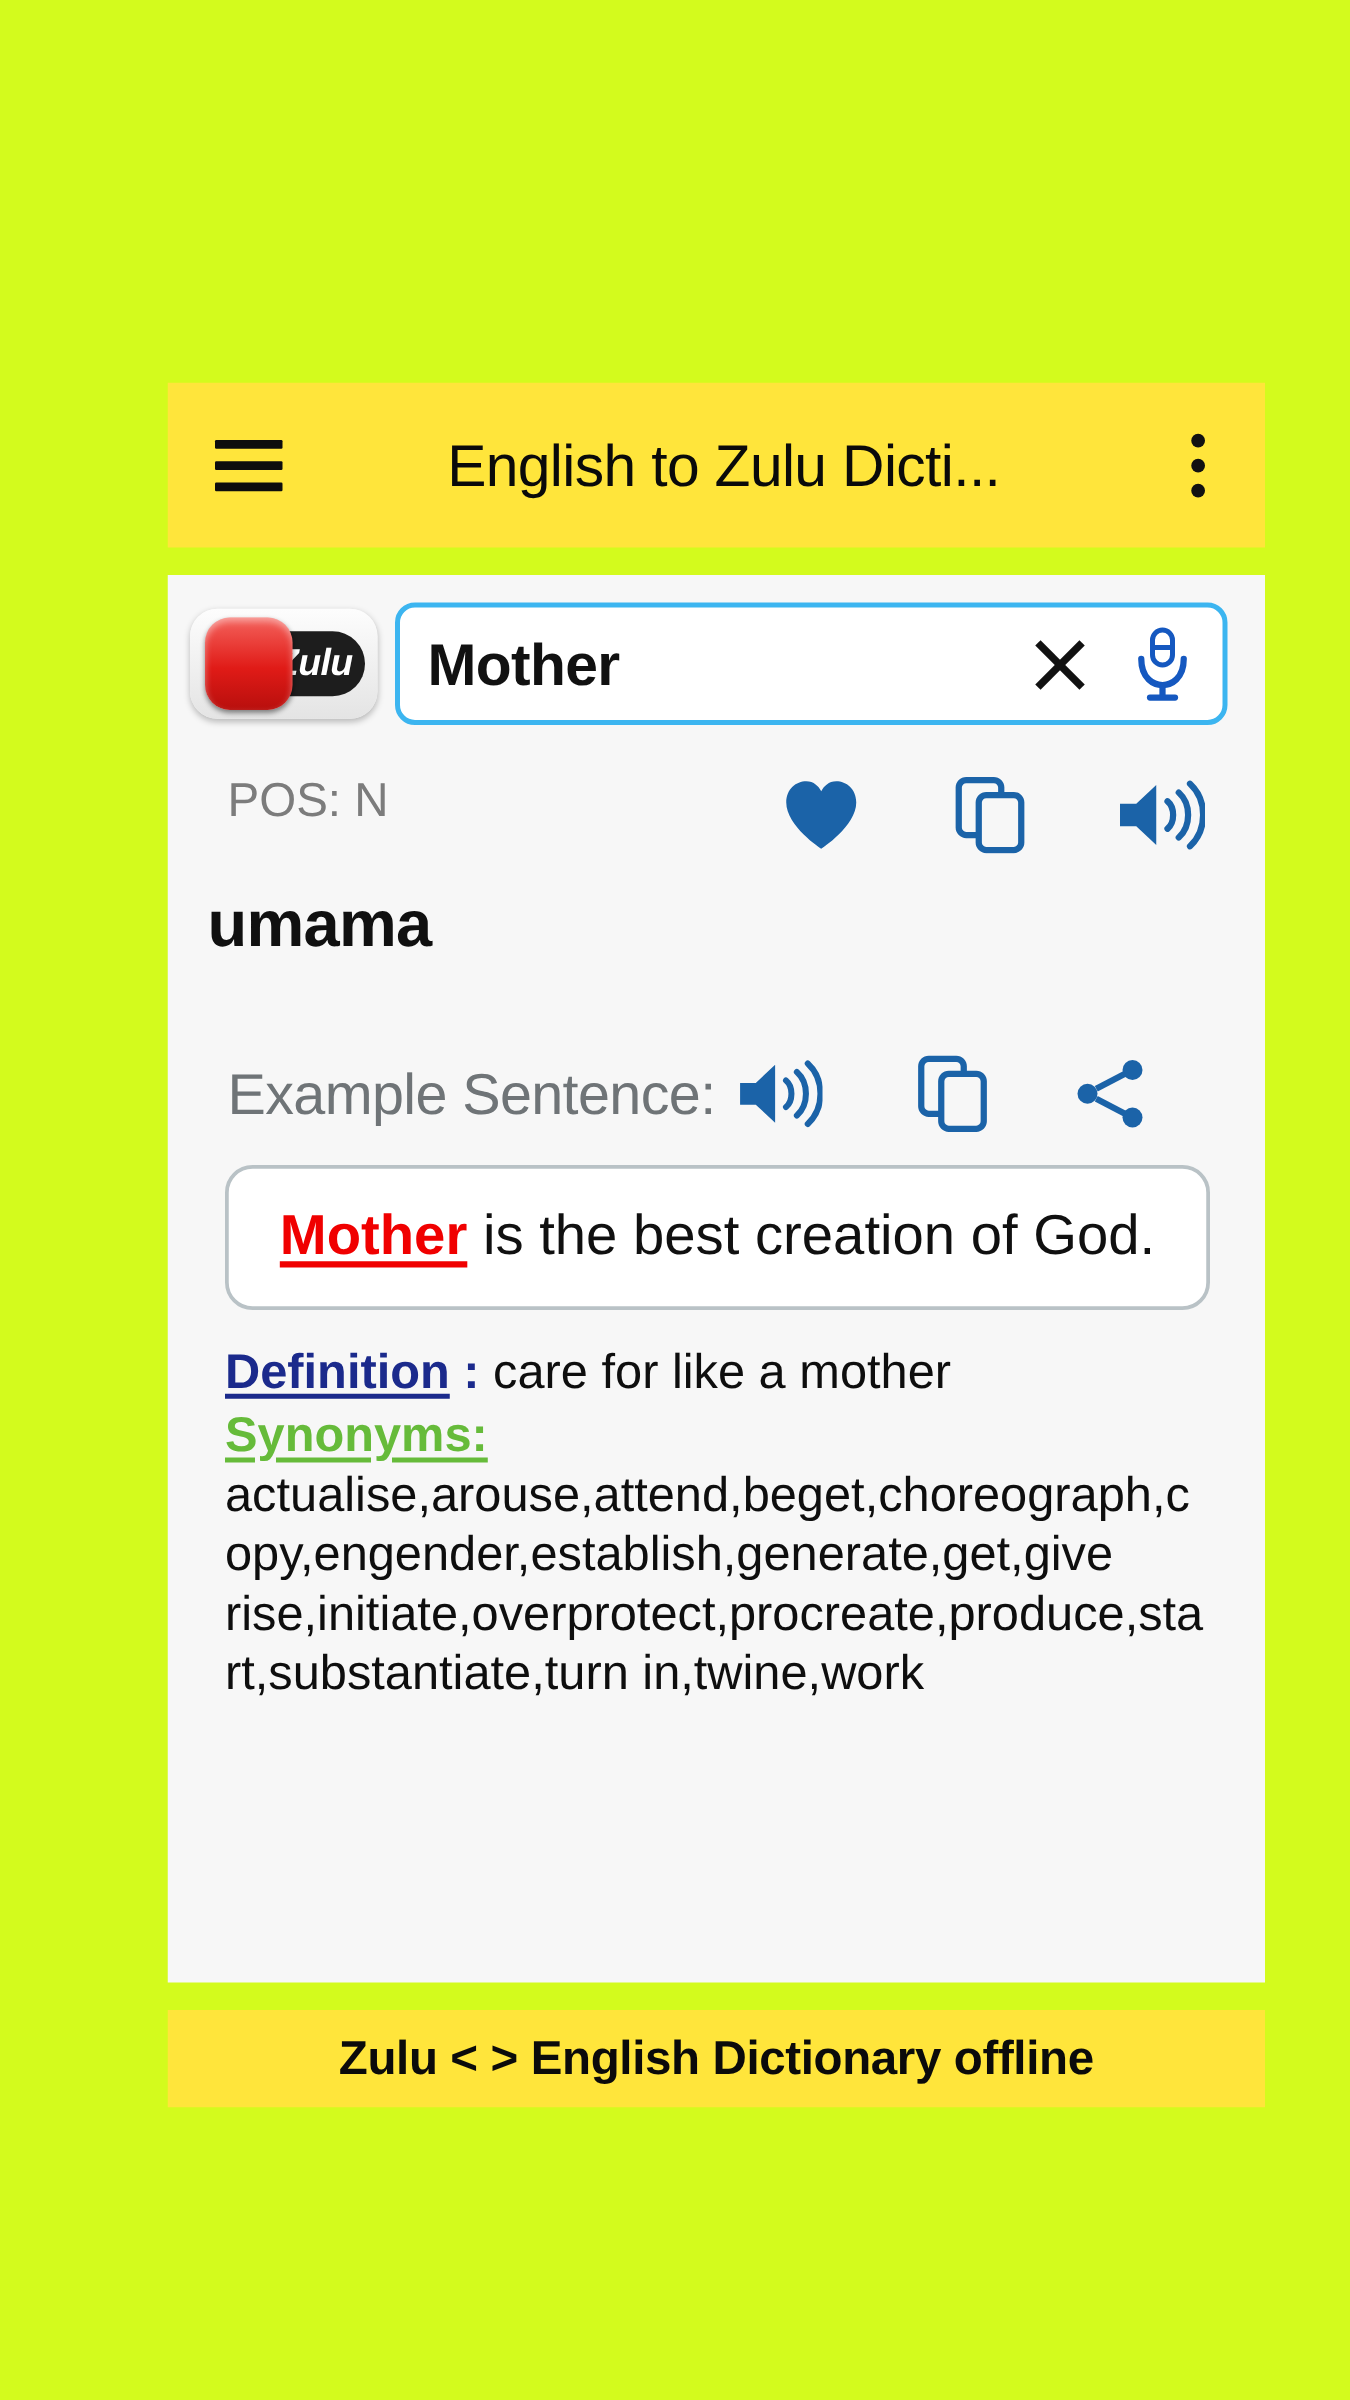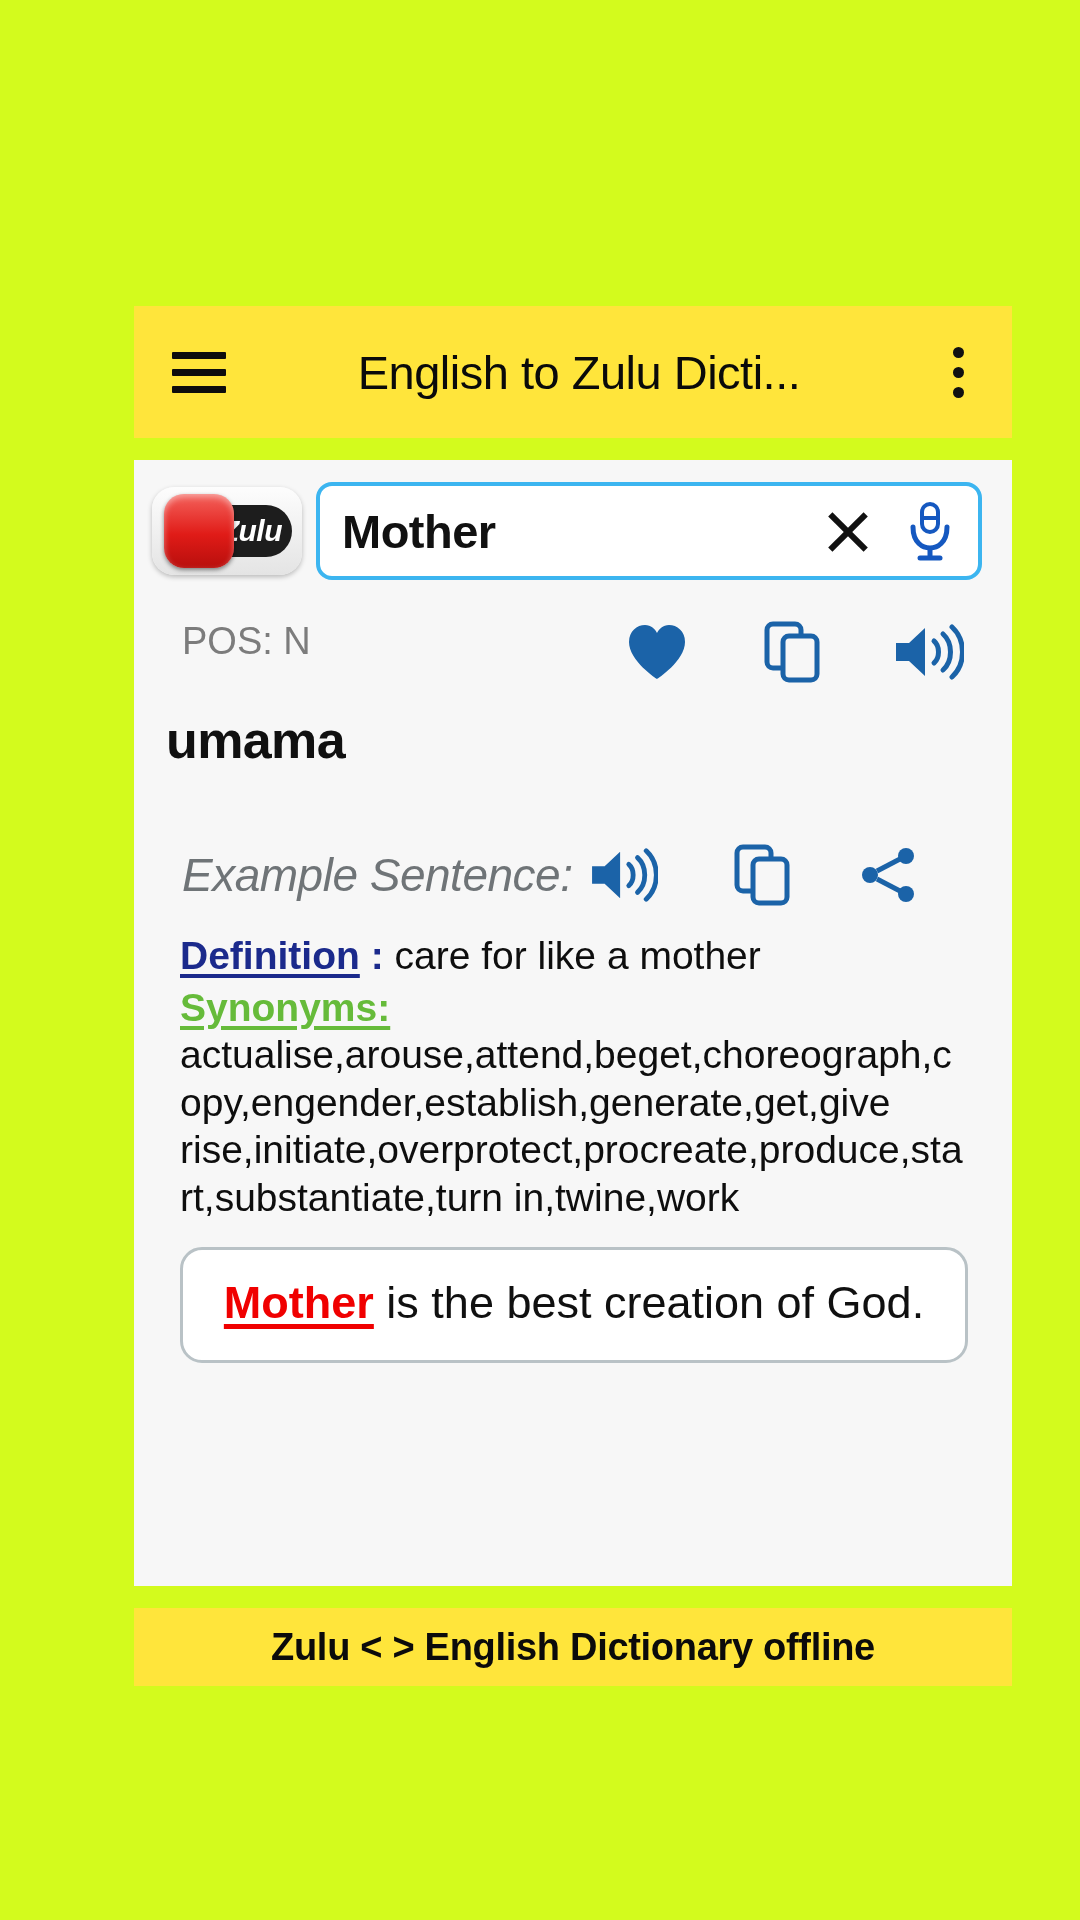--- a/index.html
+++ b/index.html
@@ -236,21 +236,20 @@
     display: flex;
     align-items: center;
     padding: 74px 40px 0 48px;
     flex: 0 0 auto;
   }
   #example-label {
     font-size: 46px;
     color: #6f7477;
     letter-spacing: -0.5px;
     flex: 0 0 auto;
-    font-style: italic;
   }
   #speak-sentence-button { width: 70px; height: 62px; margin-left: 16px; }
   #copy-sentence-button  { width: 66px; height: 62px; margin-left: 72px; }
   #share-sentence-button { width: 62px; height: 62px; margin-left: 62px; }
 
   
   #sentence-box {
     margin: 26px 44px 0 46px;
     background: #fff;
     border: 3px solid #b9c2c6;
@@ -411,33 +410,33 @@
         <svg width="58" height="58" viewBox="0 0 58 58" fill="none">
           <circle cx="46" cy="10" r="8" fill="#1b63a8"></circle>
           <circle cx="46" cy="48" r="8" fill="#1b63a8"></circle>
           <circle cx="10" cy="29" r="8" fill="#1b63a8"></circle>
           <line x1="17" y1="25" x2="40" y2="13" stroke="#1b63a8" stroke-width="5"></line>
           <line x1="17" y1="33" x2="40" y2="45" stroke="#1b63a8" stroke-width="5"></line>
         </svg>
       </div>
     </div>
 
+    <div id="sentence-box">
+      <span id="sentence-keyword">Mother</span><span id="sentence-rest"> is the best creation of God.</span>
+    </div>
+
     <div id="meta-block">
       <div id="definition-line">
         <span id="definition-label">Definition</span><span id="definition-colon"> : </span><span id="definition-text">care for like a mother</span>
       </div>
       <div id="synonyms-line">
         <span id="synonyms-label">Synonyms:</span><span id="synonyms-text"> actualise,arouse,attend,beget,choreograph,copy,engender,establish,generate,get,give rise,initiate,overprotect,procreate,produce,start,substantiate,turn in,twine,work</span>
       </div>
     </div>
 
-    <div id="sentence-box">
-      <span id="sentence-keyword">Mother</span><span id="sentence-rest"> is the best creation of God.</span>
-    </div>
-
     <div id="content-filler"></div>
   </div>
 
   <div id="app-footer">
     <span id="footer-text">Zulu &lt; &gt; English Dictionary offline</span>
   </div>
 
 </div>
 
 </body></html>

